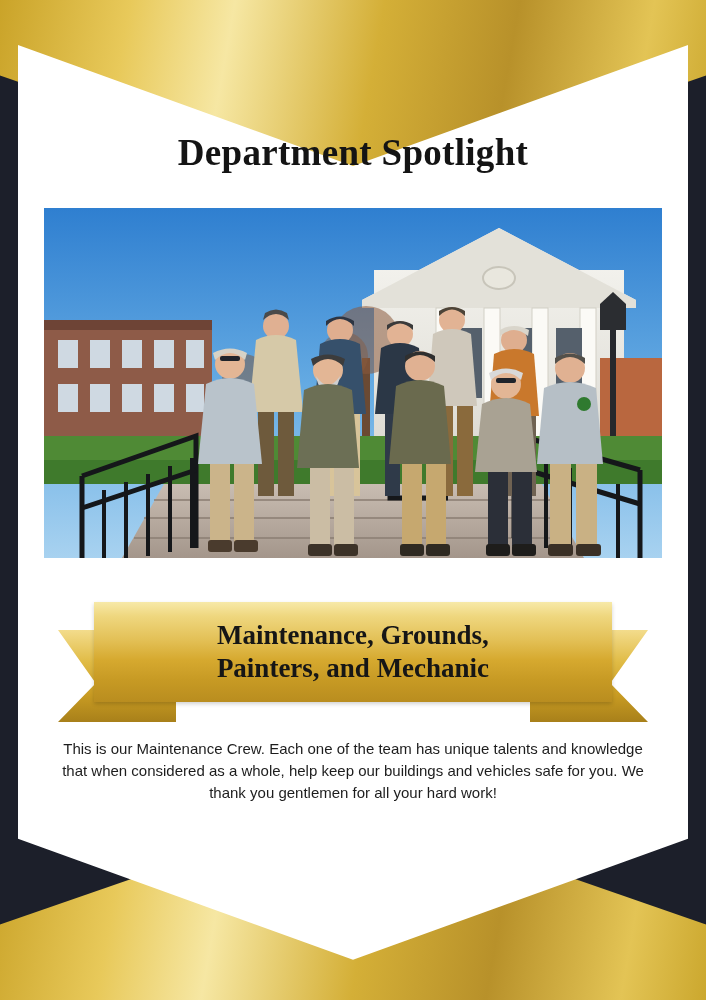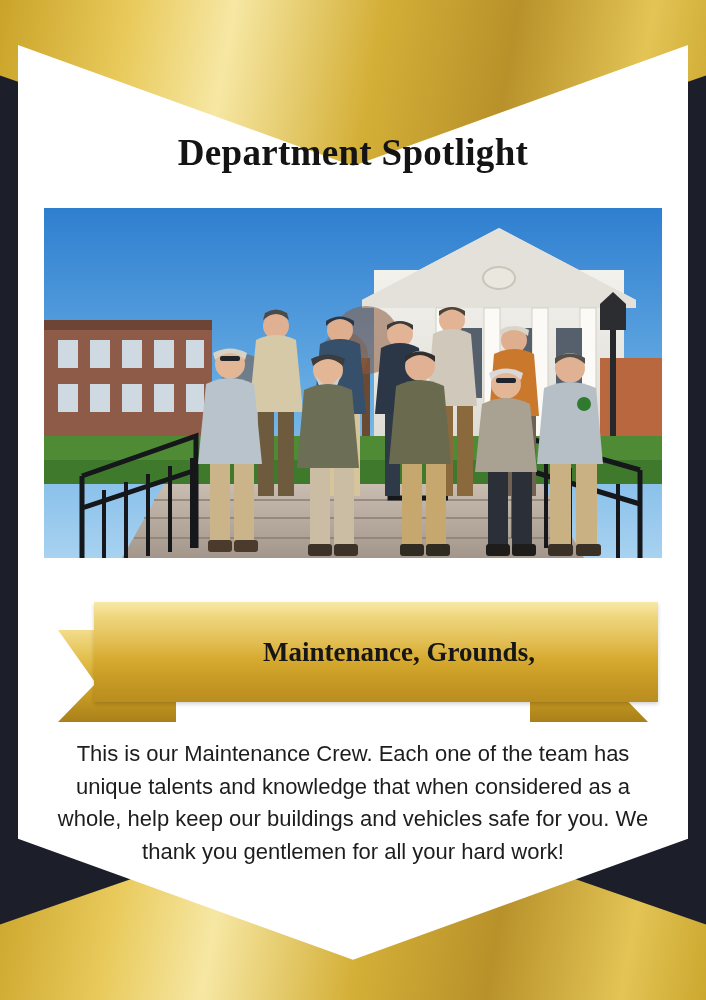--- a/index.html
+++ b/index.html
@@ -123,39 +123,38 @@
     position: absolute;
     left: 36px;
     top: 0;
     width: 518px;
     height: 100px;
     background: linear-gradient(180deg,#f7e9a8 0%,#efd77f 14%,#e3c056 38%,#d6a92f 58%,#c79a24 78%,#b98d1f 100%);
     display: flex;
     align-items: center;
     justify-content: center;
     box-shadow: 0 2px 4px rgba(0,0,0,.18);
-    padding-left: 46px;
   }
   .ribbon-text {
     font-family: "Liberation Serif", serif;
     font-weight: bold;
     font-size: 27px;
     line-height: 1.22;
     color: #161616;
     text-align: center;
   }
 
   .body-text {
     position: absolute;
     left: 32px;
     top: 722px;
     width: 606px;
     text-align: center;
     font-family: "Liberation Sans", sans-serif;
-    font-size: 22px;
+    font-size: 15px;
     line-height: 1.48;
     color: #1d1d1d;
   }
 </style>
 </head>
 <body>
 
 <div class="poster">
 
   <div class="gold-top"></div>
@@ -372,20 +371,21 @@
     </div>
 
     <div class="ribbon-wrap">
       <div class="ribbon-tail left"></div>
       <div class="ribbon-tail right"></div>
       <div class="ribbon-fold left"></div>
       <div class="ribbon-fold right"></div>
       <div class="ribbon-main">
         <div class="ribbon-text">
           <div>Maintenance, Grounds,</div>
+          <div>Painters, and Mechanic</div>
         </div>
       </div>
     </div>
 
     <div class="body-text">This is our Maintenance Crew. Each one of the team has unique talents and knowledge that when considered as a whole, help keep our buildings and vehicles safe for you. We thank you gentlemen for all your hard work!</div>
 
   </div>
 </div>
 
 </body></html>

